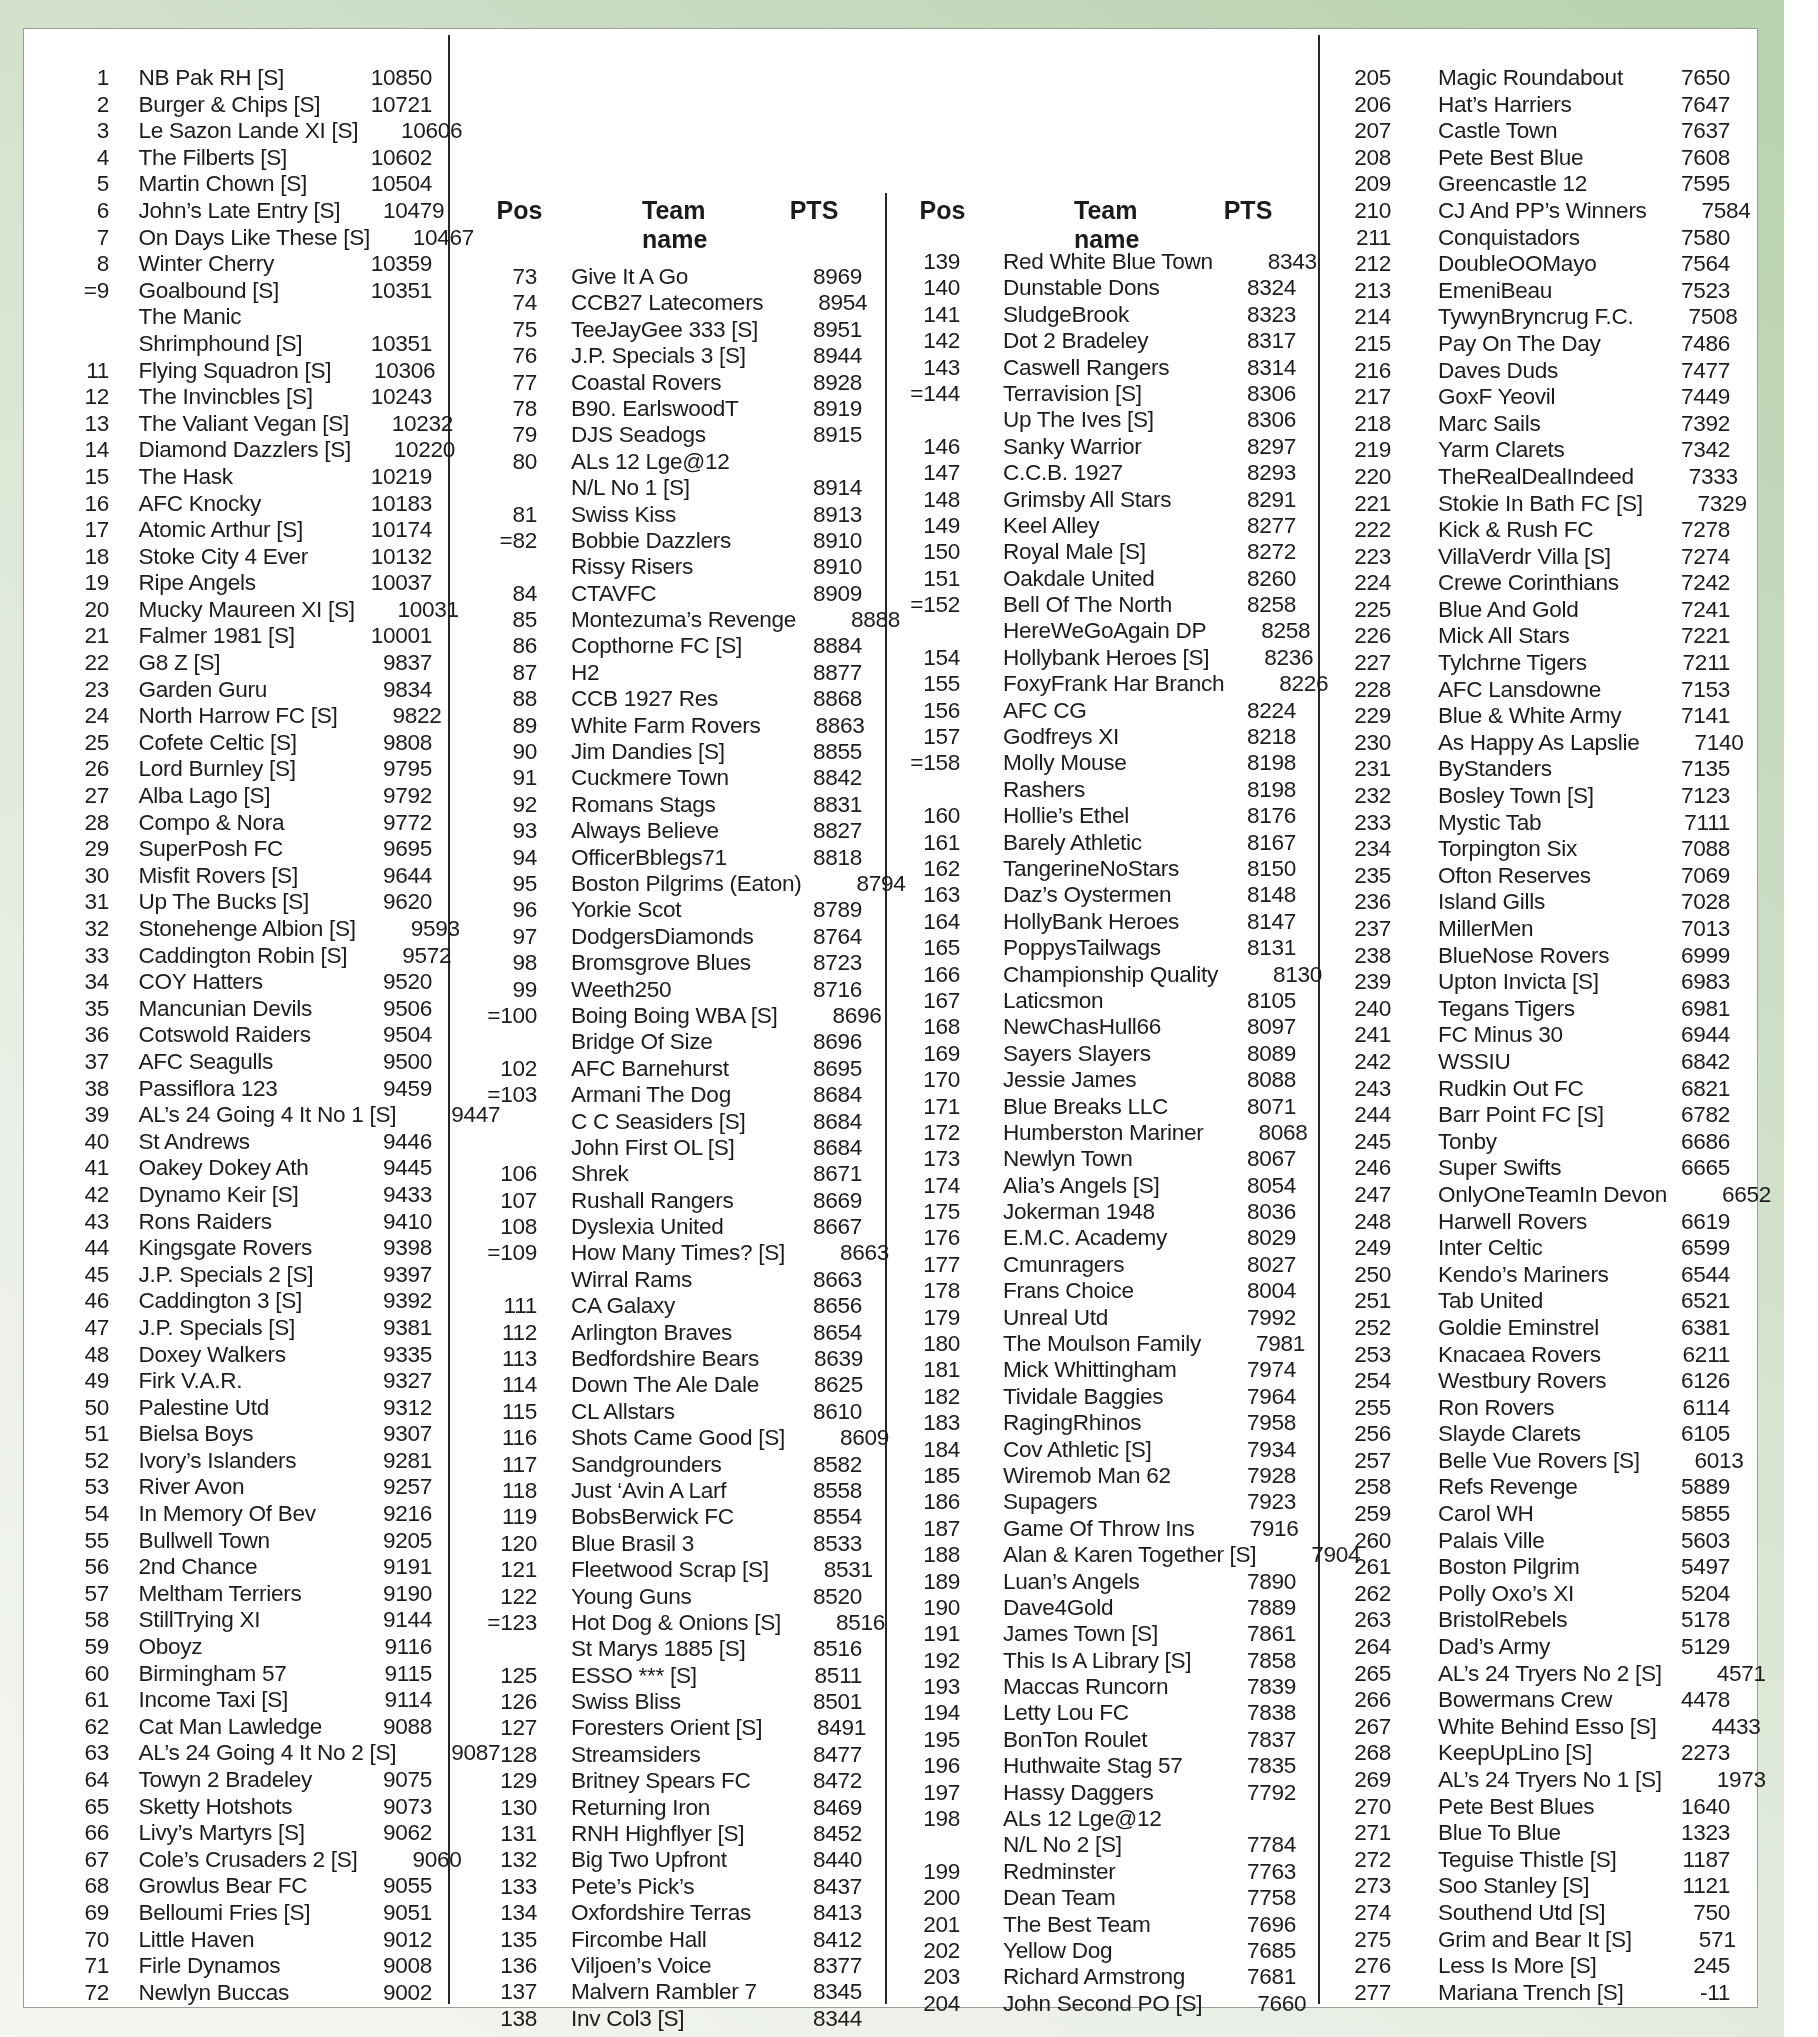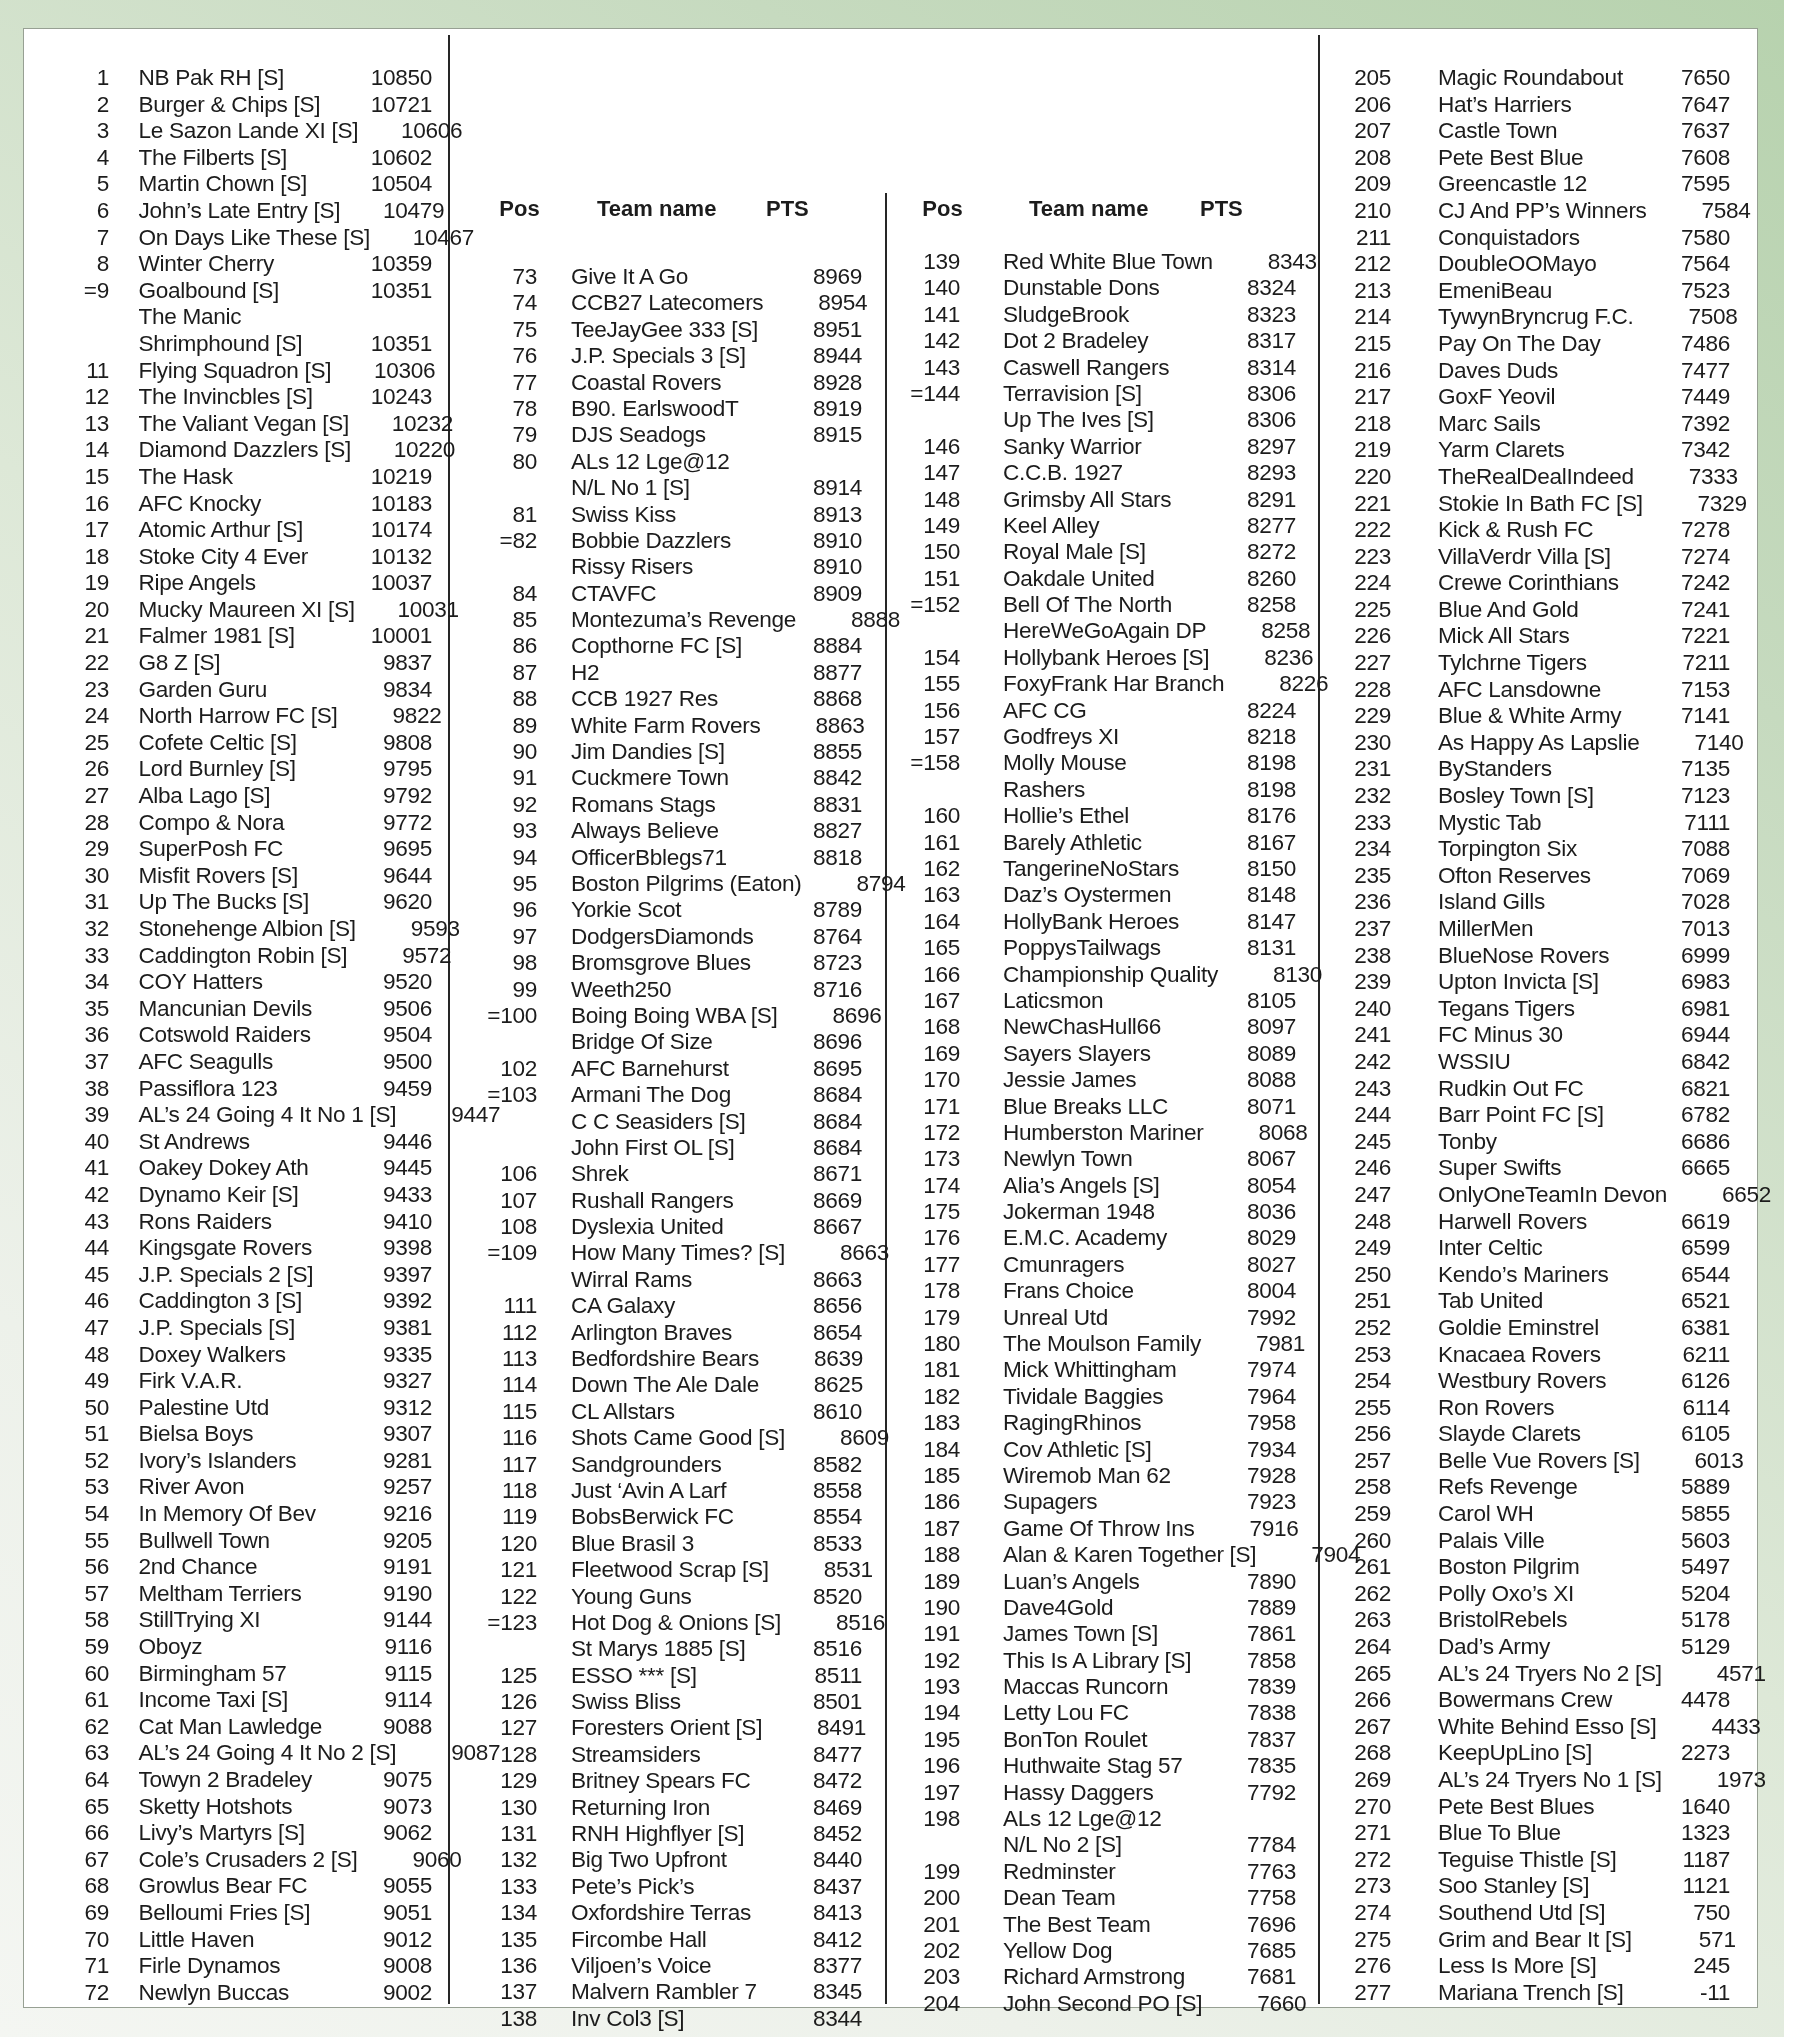--- a/index.html
+++ b/index.html
@@ -33,25 +33,25 @@
   }
   .masthead .title{
     font-size:90px;font-weight:bold;letter-spacing:-2.6px;line-height:1.0;
     margin-top:8.7px;
   }
   .masthead .subtitle{
     font-size:25px;font-weight:normal;letter-spacing:0.4px;margin-top:5.2px;
   }
   .colhead{
     position:absolute;top:196px;height:28px;display:flex;align-items:baseline;
-    font-weight:bold;font-size:22px;
+    font-weight:bold;font-size:25px;gap:45px;
   }
   .colhead .pos{width:87px;text-align:center;}
   .colhead .name{flex:1;padding-left:var(--np,29.5px);}
-  .colhead .pts{width:96px;text-align:left;}
+  .colhead .pts{width:96px;text-align:center;}
   .col{position:absolute;}
   .row{
     display:flex;align-items:baseline;height:var(--lh,26.5px);
     font-size:22.6px;letter-spacing:-0.3px;line-height:var(--lh,26.5px);
     white-space:nowrap;
   }
   .row .pos{width:61px;text-align:right;flex:none;}
   .row .name{flex:1;padding-left:var(--np,29.5px);overflow:visible;}
   .row .pts{width:104px;text-align:right;flex:none;}
 </style>

